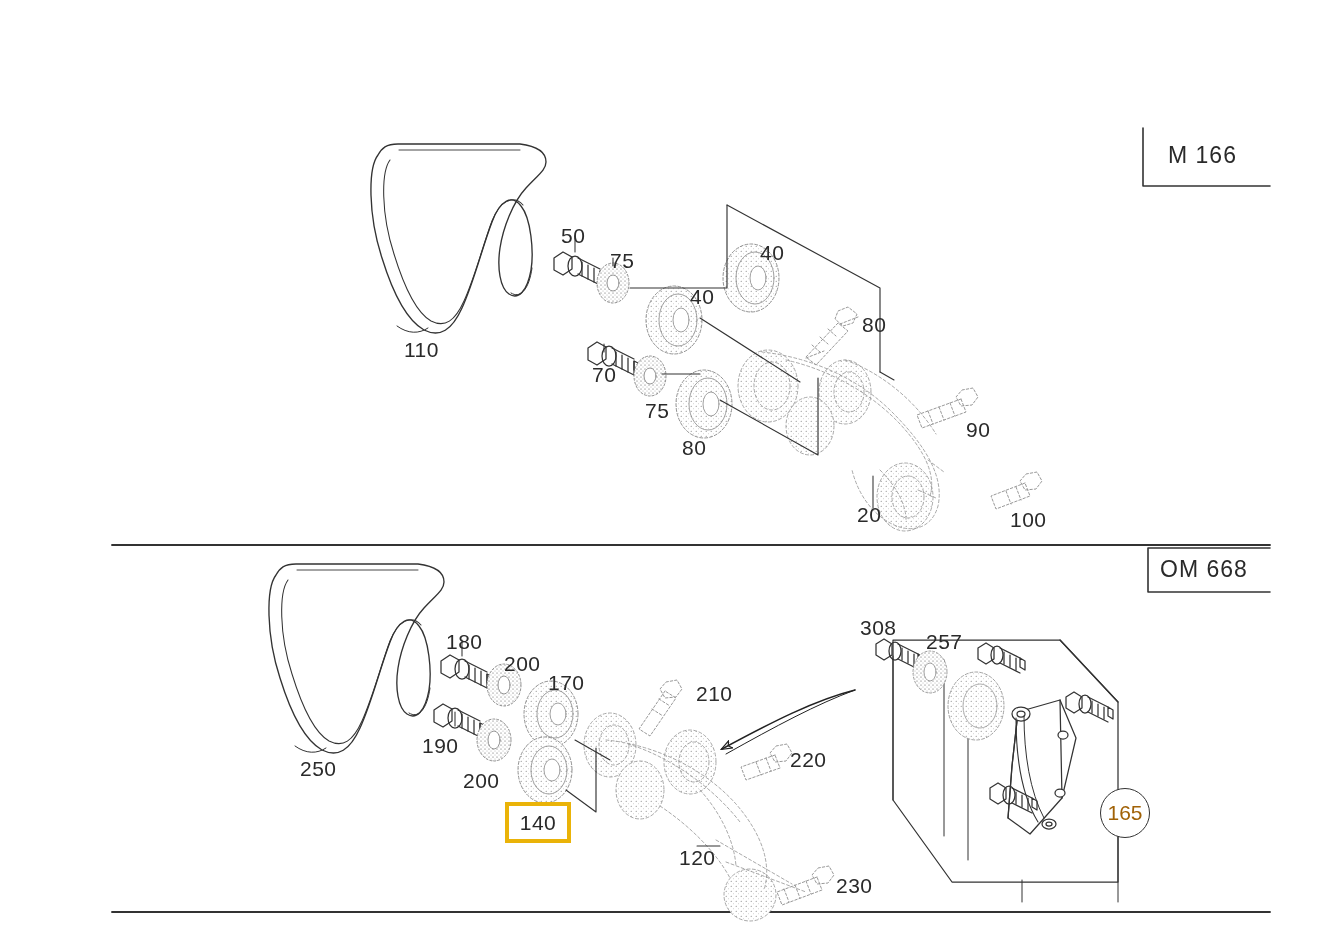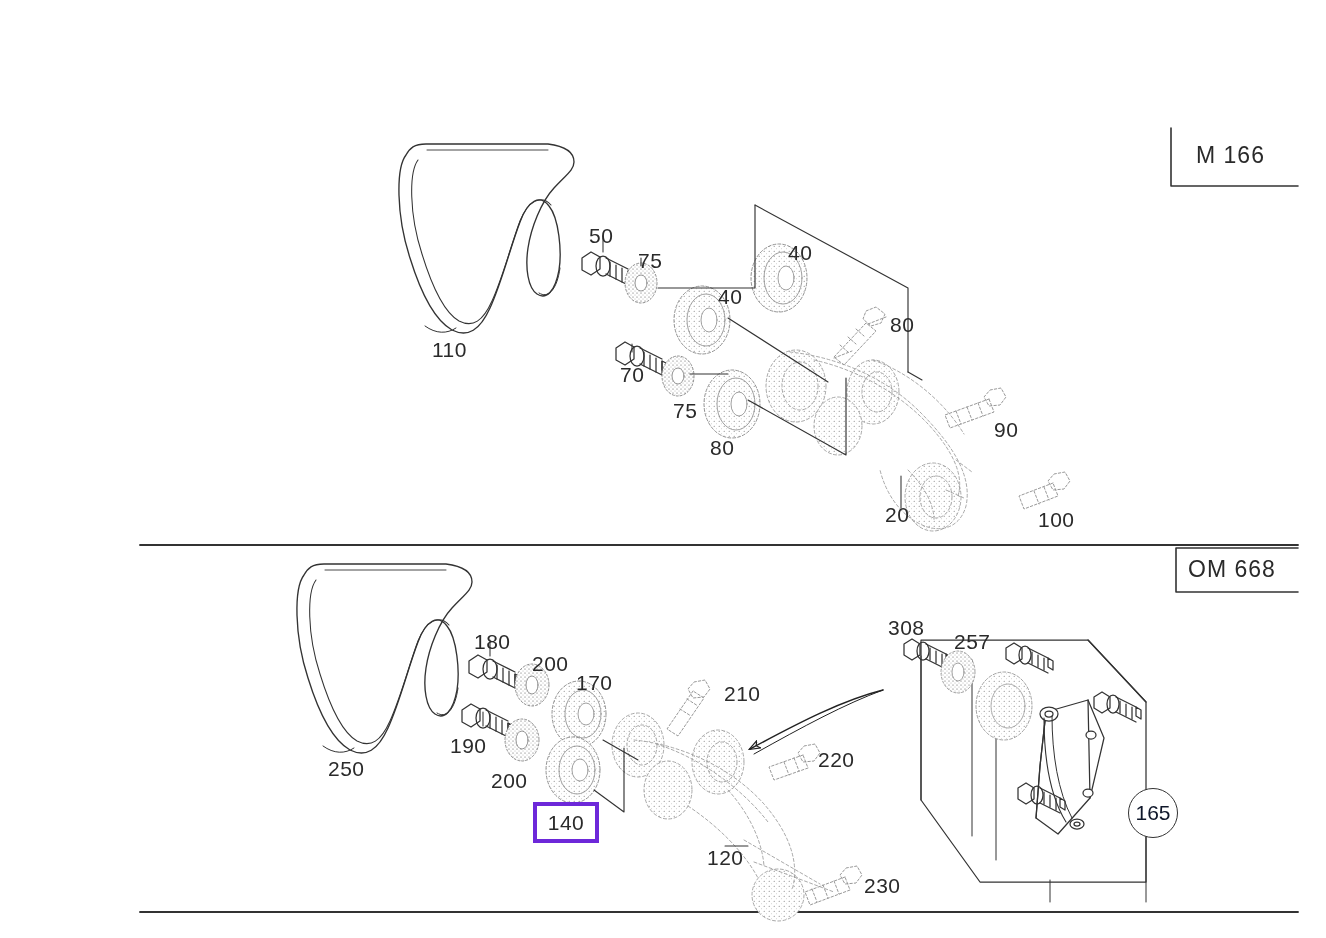--- a/index.html
+++ b/index.html
@@ -1,29 +1,29 @@
 <!DOCTYPE html>
 <html><head>
 <meta charset="utf-8">
 <style>
   html,body{margin:0;padding:0;background:#fff;}
   body{width:1326px;height:938px;overflow:hidden;
        font-family:"Liberation Sans", sans-serif;color:#1a1a1a;}
-  #stage{position:relative;width:1280px;height:938px;background:#ffffff;margin-left:28px;}
+  #stage{position:relative;width:1280px;height:938px;background:#ffffff;}
   svg.layer{position:absolute;left:0;top:0;width:1326px;height:938px;}
   .lbl{position:absolute;font-family:"Liberation Sans", sans-serif;
        font-size:21px;color:#2a2a2a;white-space:nowrap;letter-spacing:.5px;}
   .sectionlbl{position:absolute;font-size:23px;color:#2a2a2a;white-space:nowrap;
        letter-spacing:1px;}
-  .redbox{position:absolute;border:4px solid #6d28d9;background:#ffffff;
+  .redbox{position:absolute;border:4px solid #eab308;background:#ffffff;
        display:flex;align-items:center;justify-content:center;}
   .redbox span{font-size:21px;color:#2a2a2a;letter-spacing:.5px;}
   .circlebadge{position:absolute;border:1.4px solid #333;border-radius:50%;
        display:flex;align-items:center;justify-content:center;background:#fff;}
-  .circlebadge span{font-size:21px;color:#0f172a;}
+  .circlebadge span{font-size:21px;color:#a16207;}
 </style>
 </head>
 <body>
 
 <div id="stage">
 
   <svg class="layer" viewBox="0 0 1326 938">
     <defs>
       <marker id="arrowhead" markerWidth="12" markerHeight="10" refX="10" refY="5" orient="auto" markerUnits="userSpaceOnUse">
         <path d="M11,5 L0,0.8 L3,5 L0,9.2 Z" fill="none" stroke="#222" stroke-width="1.2"></path>

